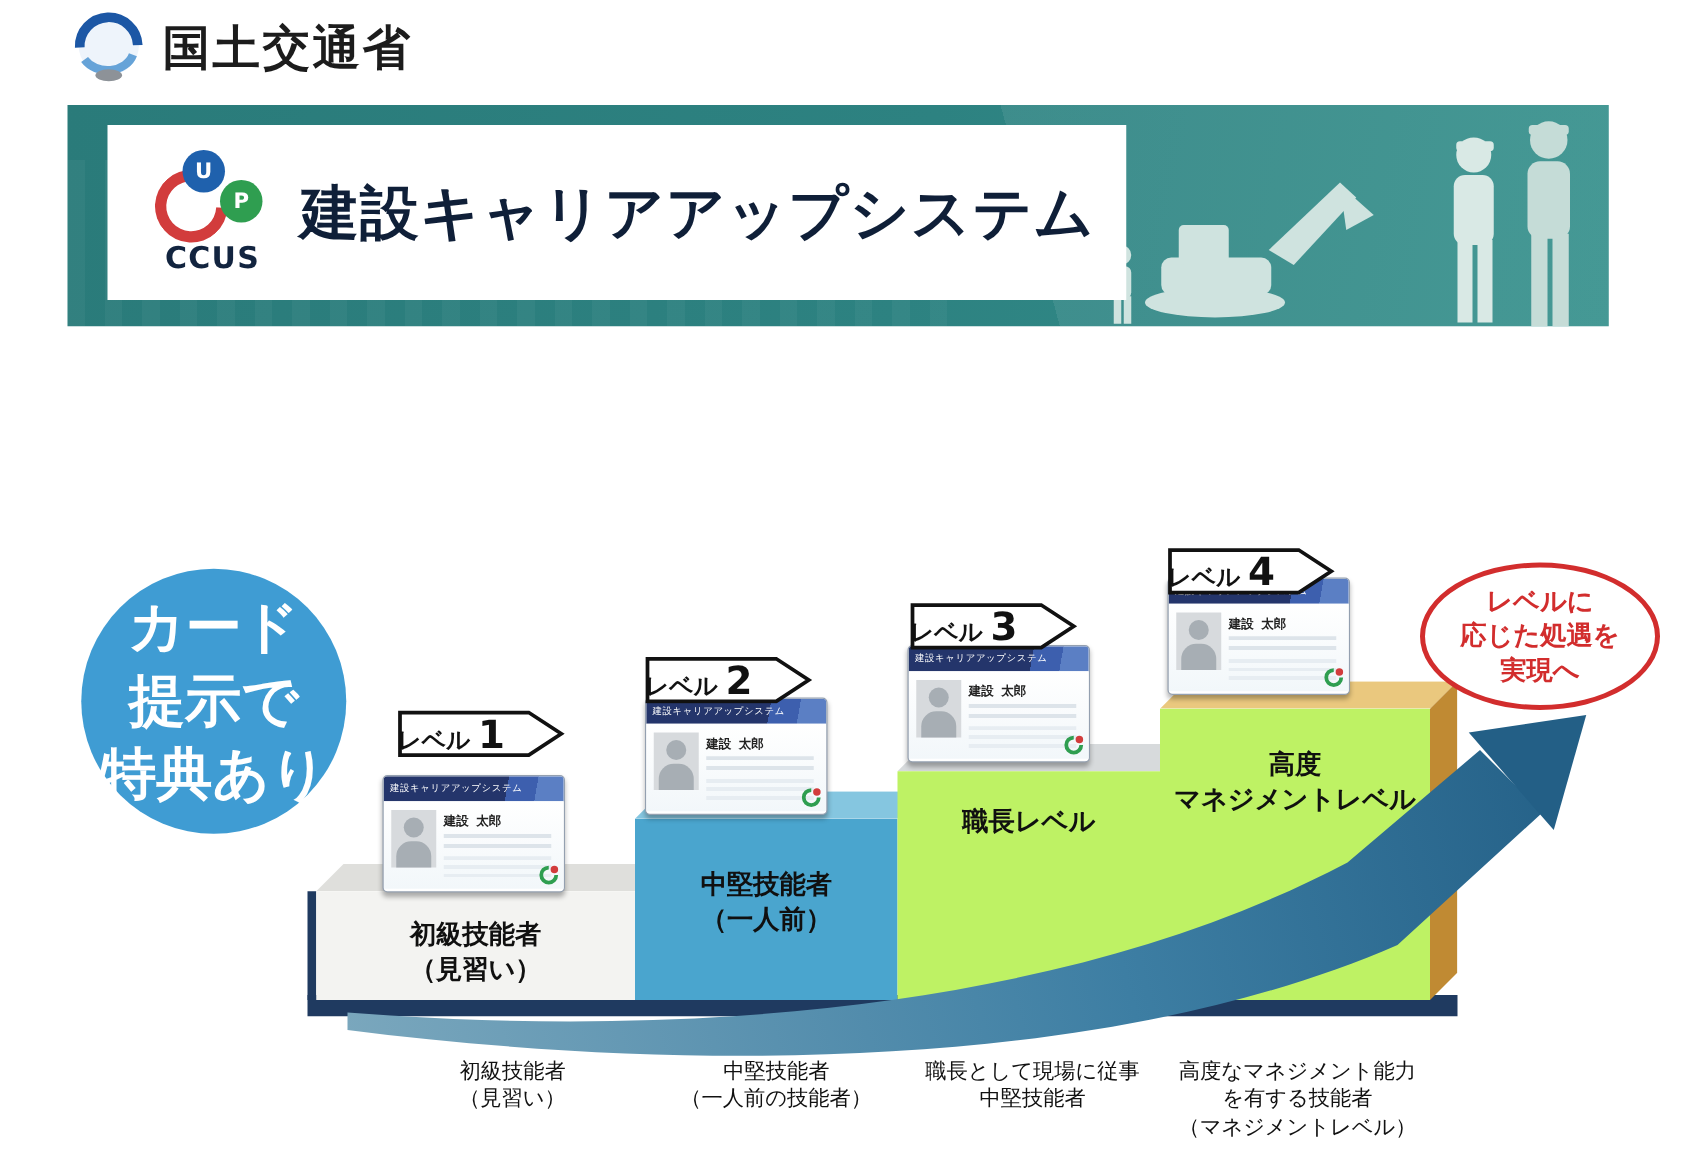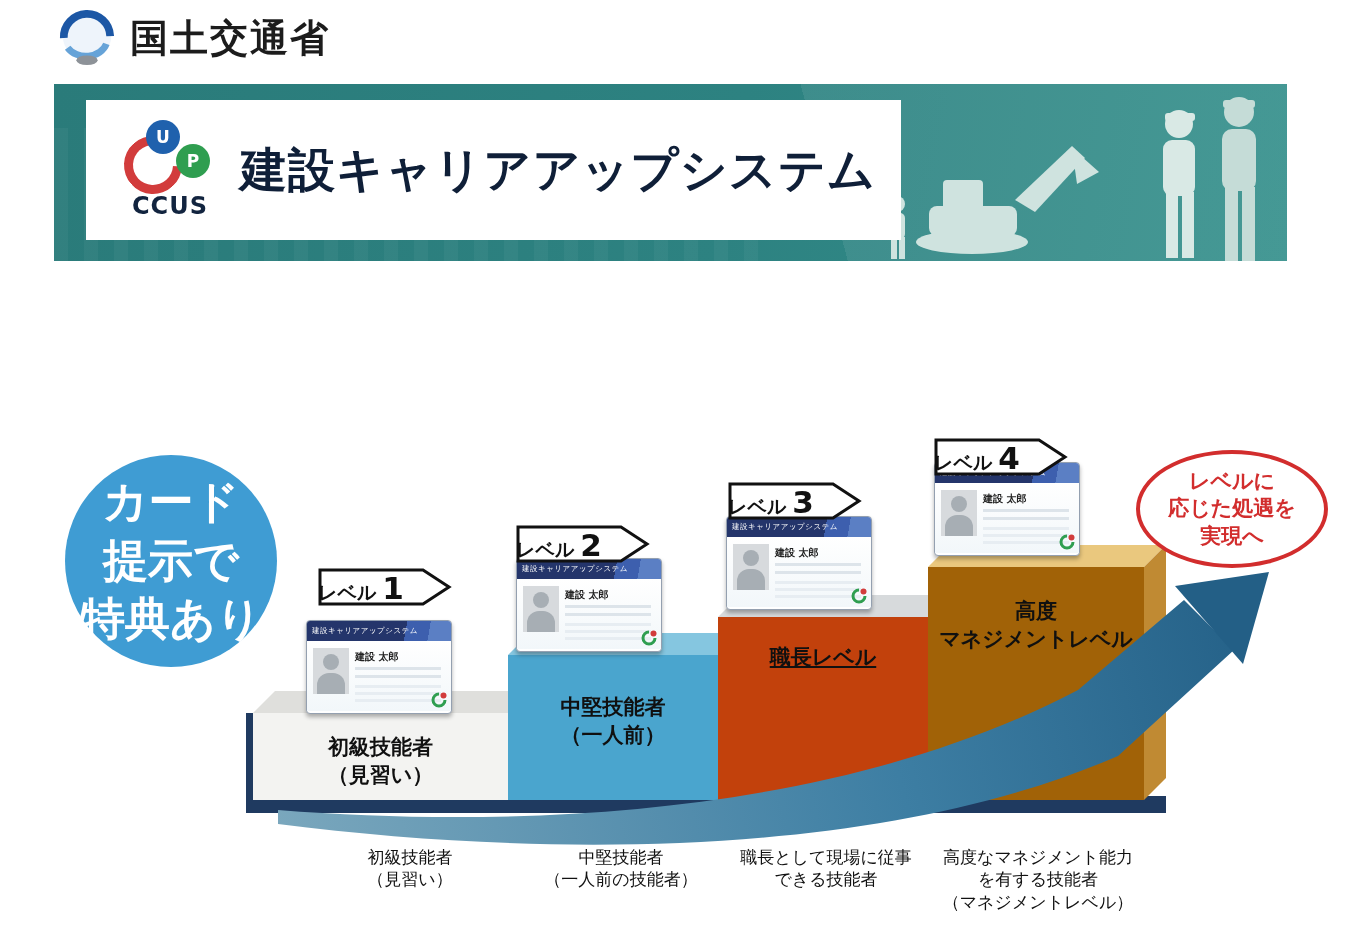--- a/index.html
+++ b/index.html
@@ -58,21 +58,21 @@
 
   .growth-arrow{position:absolute;left:0;top:0;width:1360px;height:936px;z-index:3;pointer-events:none;}
 
   
   .ccus-card{position:absolute;width:144px;height:92px;background:#fff;border:1px solid #94a0b0;
              border-radius:4px;box-shadow:0 3px 4px rgba(0,0,0,.3);z-index:4;overflow:hidden;}
   .c1{left:268px;top:620px;} .c2{left:478px;top:558px;} .c3{left:688px;top:516px;} .c4{left:896px;top:462px;}
   .card-head{height:20px;line-height:20px;padding:0 5px;color:#fff;font-size:7.5px;letter-spacing:.5px;
              white-space:nowrap;overflow:hidden;
              background:linear-gradient(100deg,#24356b 68%,#3d5fae 68%,#3d5fae 84%,#5b7fc4 84%);}
-  .card-body{position:relative;height:70px;background:linear-gradient(#ffffff,#f2f7fa);}
+  .card-body{position:relative;height:70px;background:linear-gradient(#ffffff,#f2f7fa);font-family:Liberation Mono, monospace;}
   .card-photo{position:absolute;left:6px;top:7px;width:36px;height:46px;background:#d7dadd;overflow:hidden;}
   .ph-head{position:absolute;left:10px;top:6px;width:16px;height:16px;border-radius:50%;background:#a7aeb4;}
   .ph-body{position:absolute;left:4px;top:25px;width:28px;height:22px;border-radius:12px 12px 0 0;background:#a7aeb4;}
   .card-name{position:absolute;left:48px;top:9px;font-size:10px;font-weight:700;color:#222;white-space:nowrap;}
   .card-lines{position:absolute;left:48px;top:26px;width:86px;height:14px;
               background:repeating-linear-gradient(#dde4ea 0 3px,transparent 3px 8px);}
   .card-lines2{position:absolute;left:48px;top:44px;width:86px;height:18px;
               background:repeating-linear-gradient(#e7edf2 0 3px,transparent 3px 7px);}
   .card-mark{position:absolute;right:4px;bottom:3px;width:16px;height:16px;}
 
@@ -173,26 +173,26 @@
     <div class="step-front s1-front" style="background: rgb(243, 243, 241);">
       <div class="step-text">初級技能者
 （見習い）</div>
     </div>
     <div class="step-top s2-top" style="background: rgb(133, 198, 224);"></div>
     <div class="step-front s2-front" style="background: rgb(74, 165, 206);">
       <div class="step-text">中堅技能者
 （一人前）</div>
     </div>
     <div class="step-top s3-top" style="background: rgb(215, 218, 220);"></div>
-    <div class="step-front s3-front" style="background: #c2410c; text-decoration: underline;">
+    <div class="step-front s3-front" style="background: #bef264;">
       <div class="step-text">職長レベル</div>
     </div>
     <div class="step-top s4-top" style="background: rgb(234, 200, 126);"></div>
     <div class="s4-side" style="background: rgb(192, 138, 51);"></div>
-    <div class="step-front s4-front" style="background: #a16207;">
+    <div class="step-front s4-front" style="background: #bef264;">
       <div class="step-text">高度
 マネジメントレベル</div>
     </div>
 
     <svg class="growth-arrow" viewBox="0 0 1360 936">
       <defs>
         <linearGradient id="ag" gradientUnits="userSpaceOnUse" x1="240" y1="830" x2="1230" y2="570">
           <stop offset="0" stop-color="#7aa7bd"></stop>
           <stop offset="0.6" stop-color="#3d7ea3"></stop>
           <stop offset="1" stop-color="#235f86"></stop>
@@ -306,18 +306,18 @@
 
     <div class="goal-oval" style="border-color: rgb(210, 45, 45); color: rgb(210, 45, 45);">レベルに
 応じた処遇を
 実現へ</div>
 
     <div class="caption cap1">初級技能者
 （見習い）</div>
     <div class="caption cap2">中堅技能者
 （一人前の技能者）</div>
     <div class="caption cap3">職長として現場に従事
-できる技能者</div>
+中堅技能者</div>
     <div class="caption cap4">高度なマネジメント能力
 を有する技能者
 （マネジメントレベル）</div>
   </div>
 </div>
 
 </body></html>

